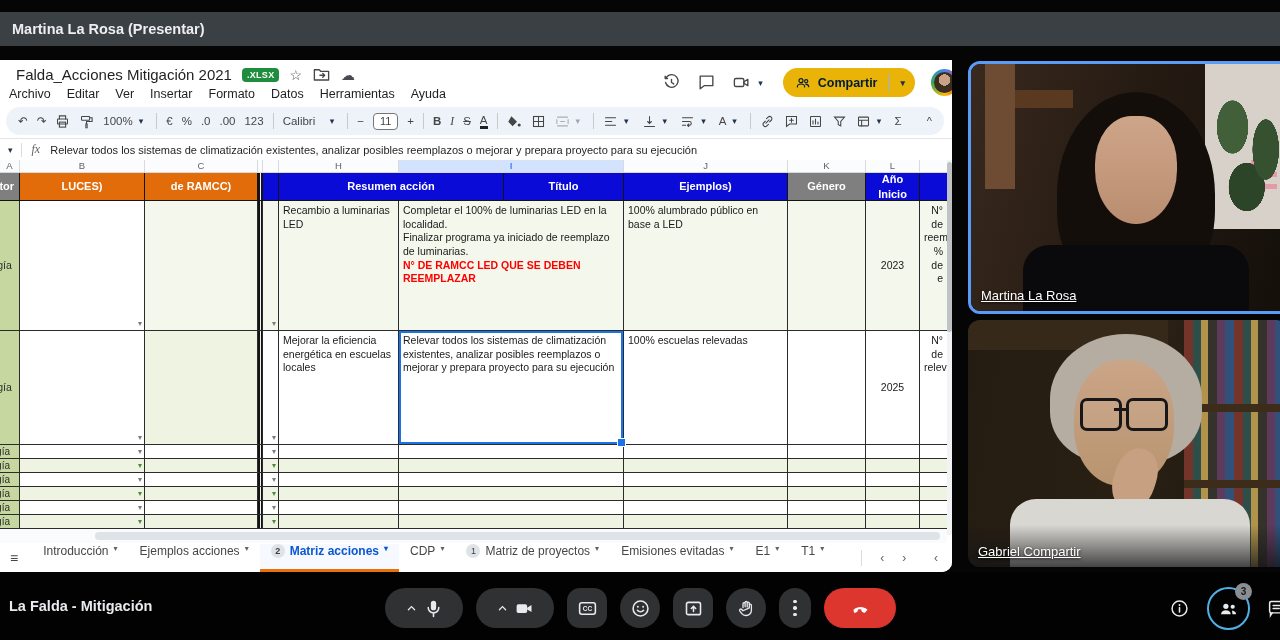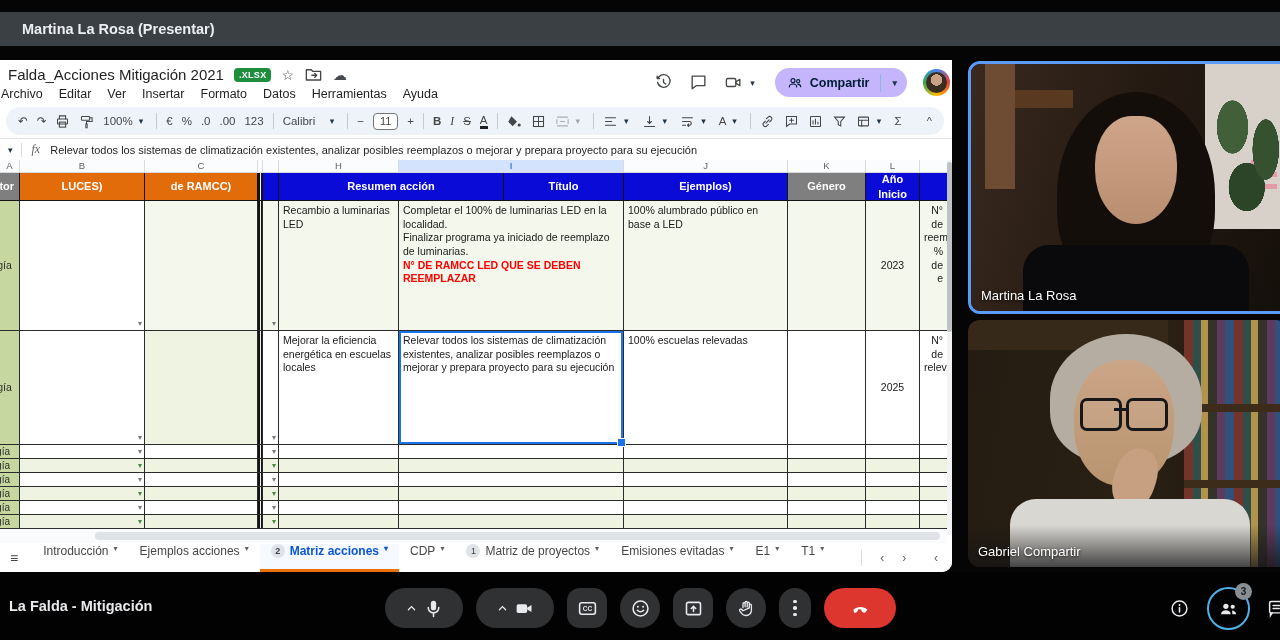--- a/index.html
+++ b/index.html
@@ -1,32 +1,32 @@
 <!DOCTYPE html>
 <html><head>
 <meta charset="utf-8">
 <style>
   html,body{margin:0;padding:0;background:#000;}
   .stage{position:relative;width:1280px;height:640px;overflow:hidden;background:#050505;
          font-family:"Liberation Sans",sans-serif;}
   
   .banner{position:absolute;left:0;top:12px;width:100%;height:34px;background:#3b4045;
-          display:flex;align-items:center;color:#eceef0;font-size:14.5px;font-weight:bold;padding-left:22px;box-sizing:border-box;}
+          display:flex;align-items:center;color:#eceef0;font-size:14.5px;font-weight:bold;padding-left:12px;box-sizing:border-box;}
   
   .share{position:absolute;left:0;top:60px;width:952px;height:512px;background:#fff;border-radius:0 0 10px 0;overflow:hidden;}
-  .gs-head{position:absolute;left:6px;top:0;width:100%;height:45px;background:#fff;}
+  .gs-head{position:absolute;left:14px;top:0;width:100%;height:45px;background:#fff;}
   .titlerow{position:absolute;left:2px;top:5px;display:flex;align-items:center;gap:10px;}
   .doctitle{font-size:15px;color:#1f1f1f;white-space:nowrap;}
   .xlsx{background:#1e8e3e;color:#fff;font-size:9px;font-weight:bold;border-radius:4px;padding:2px 5px;letter-spacing:.3px;}
   .hicon{color:#474b4f;font-size:14px;line-height:1;}
   .menurow{position:absolute;left:-13px;top:25px;display:flex;gap:0;}
   .menurow span{font-size:12.5px;color:#1f1f1f;padding:2px 8px;}
   .headright{position:absolute;right:8px;top:8px;display:flex;align-items:center;gap:16px;}
   .gicon{width:19px;height:19px;stroke:#444746;fill:none;stroke-width:1.7;stroke-linecap:round;stroke-linejoin:round;}
-  .share-pill{display:flex;align-items:center;gap:7px;background:#c4b5fd;border-radius:16px;height:29px;padding:0 6px 0 12px;color:#001d35;font-size:12.5px;font-weight:bold;}
+  .share-pill{display:flex;align-items:center;gap:7px;background:#eab308;border-radius:16px;height:29px;padding:0 6px 0 12px;color:#001d35;font-size:12.5px;font-weight:bold;}
   .share-pill .div{width:1px;height:18px;background:#8fb8d8;margin-left:4px;}
   .caret{font-size:9px;color:#20344a;padding:0 4px;}
   .avatar{width:27px;height:27px;border-radius:50%;background:conic-gradient(#4285f4,#ea4335,#fbbc04,#34a853,#4285f4);display:flex;align-items:center;justify-content:center;}
   .avatar i{display:block;width:21px;height:21px;border-radius:50%;background:radial-gradient(circle at 50% 38%,#caa184 0 34%,#3a2d22 35% 100%);}
   
   .gs-toolbar{position:absolute;left:6px;top:47px;width:938px;height:28px;background:#eef3fa;border-radius:14px;
               display:flex;align-items:center;gap:9px;padding:0 12px;box-sizing:border-box;color:#444746;font-size:11.5px;}
   .tb{display:flex;align-items:center;gap:2px;white-space:nowrap;}
   .tsep{width:1px;height:16px;background:#c6cacd;}
   .ticon{width:15px;height:15px;stroke:#444746;fill:none;stroke-width:1.7;stroke-linecap:round;}
@@ -83,21 +83,21 @@
   .stab .car{font-size:8px;color:#5f6368;}
   .badge2{width:14px;height:14px;border-radius:50%;background:#dfe3e8;color:#3c4043;font-size:9px;display:flex;align-items:center;justify-content:center;}
   .active-tab{color:#0b57d0;font-weight:bold;background:#f6f9ff;border-bottom:3px solid #e8710a;box-sizing:border-box;}
   .tabnav{display:flex;align-items:center;gap:18px;margin-left:26px;color:#5f6368;font-size:12px;}
   .tabnav .tdiv{width:1px;height:16px;background:#dadce0;}
   .tab-far{position:absolute;right:14px;color:#5f6368;font-size:12px;}
   
   .tile{position:absolute;left:968px;width:320px;height:247px;border-radius:12px;overflow:hidden;}
   .tile1{top:61px;border:3px solid #5b9bf8;}
   .tile2{top:320px;}
-  .nametag{position:absolute;left:10px;bottom:8px;color:#fff;font-size:13px;text-shadow:0 1px 3px rgba(0,0,0,.9);z-index:6;}
+  .nametag{position:absolute;left:10px;bottom:8px;color:#fff;font-size:13px;text-shadow:0 1px 3px rgba(0,0,0,.9);z-index:6;text-decoration:underline;}
   
   .sc1{position:absolute;inset:0;background:linear-gradient(105deg,#39291f 0%,#261b13 45%,#140f0a 100%);}
   .sc1 .wall{position:absolute;right:0;top:0;width:86px;height:165px;background:#d7d1c9;}
   .sc1 .pink{position:absolute;right:14px;top:96px;width:26px;height:34px;background:repeating-linear-gradient(180deg,#e59aa8 0 5px,#d7d1c9 5px 12px);}
   .sc1 .plant{position:absolute;right:-8px;top:18px;width:95px;height:150px;
       background:radial-gradient(ellipse 26px 44px at 30% 30%,#41603a 0 60%,transparent 61%),
                  radial-gradient(ellipse 22px 50px at 65% 45%,#35512f 0 60%,transparent 61%),
                  radial-gradient(ellipse 30px 40px at 45% 70%,#2c4427 0 60%,transparent 61%);}
   .sc1 .wood{position:absolute;left:14px;top:0;width:30px;height:125px;background:#6d4c33;}
   .sc1 .wood2{position:absolute;left:44px;top:26px;width:58px;height:18px;background:#59391f;}

